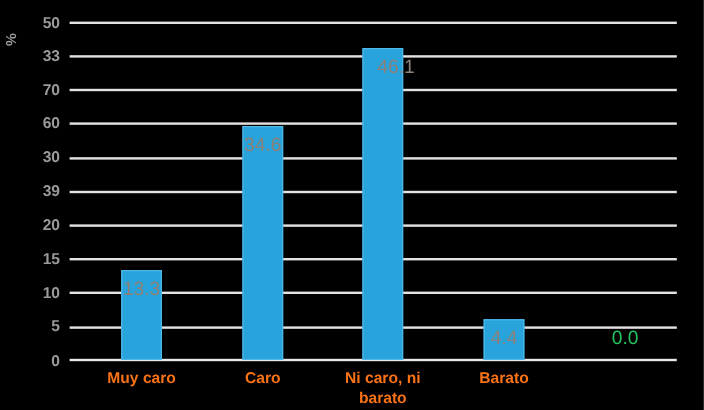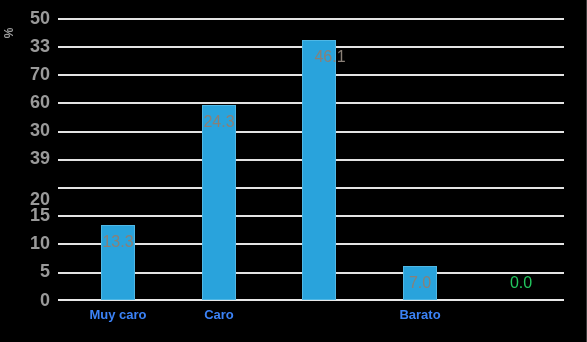--- a/index.html
+++ b/index.html
@@ -54,21 +54,21 @@
     height: 2px;
   }
 
   
   .ytick {
     position: absolute;
     right: 0;
     width: 40px;
     text-align: right;
     color: #9a9a9a;
-    font-size: 18px;
+    font-size: 13px;
     font-weight: bold;
     line-height: 13px;
   }
   #y-ticks {
     position: absolute;
     left: 0px;
     top: 0px;
     width: 50px;
     height: 342px;
   }
@@ -100,42 +100,42 @@
     position: absolute;
     left: 58px;
     top: 306px;
     width: 506px;
     height: 36px;
   }
   .xlabel {
     position: absolute;
     top: 0;
     text-align: center;
-    color: #3b82f6;
+    color: #f97316;
     font-size: 13px;
     font-weight: bold;
     line-height: 17px;
     white-space: pre-line;
   }
 </style>
 </head>
 <body>
 
 <div id="chart-root">
 
   <div id="y-axis-title">%</div>
 
   <div id="y-ticks">
     <div class="ytick" style="top:12px">50</div>
     <div class="ytick" style="top:40px">33</div>
     <div class="ytick" style="top:68px">70</div>
     <div class="ytick" style="top:96px">60</div>
     <div class="ytick" style="top:124px">30</div>
     <div class="ytick" style="top:152px">39</div>
-    <div class="ytick" style="top:193px">20</div>
+    <div class="ytick" style="top:181px">20</div>
     <div class="ytick" style="top:209px">15</div>
     <div class="ytick" style="top:237px">10</div>
     <div class="ytick" style="top:265px">5</div>
     <div class="ytick" style="top:294px">0</div>
   </div>
 
   <div id="plot-area">
     <div class="gridline" style="top:0px"></div>
     <div class="gridline" style="top:28px"></div>
     <div class="gridline" style="top:56px"></div>
@@ -148,25 +148,27 @@
     <div class="gridline" style="top:254px"></div>
     <div class="gridline baseline" style="top:281px"></div>
 
     <div class="bar" style="left:43px;  width:34px; height:75px;"></div>
     <div class="bar" style="left:144px; width:34px; height:195px;"></div>
     <div class="bar" style="left:244px; width:34px; height:260px;"></div>
     <div class="bar" style="left:345px; width:34px; height:34px;"></div>
     <div class="bar" style="left:446px; width:34px; height:0px; border:none;"></div>
 
     <div class="data-label" style="left:43px;  width:34px; top:216px;">13.3</div>
-    <div class="data-label" style="left:144px; width:34px; top:96px;">24.3</div>
+    <div class="data-label" style="left:144px; width:34px; top:96px;">34.6</div>
     <div class="data-label" style="left:244px; width:34px; top:31px;margin-left:11px;">46.1</div>
-    <div class="data-label" style="left:345px; width:34px; top:257px;">7.0</div>
+    <div class="data-label" style="left:345px; width:34px; top:257px;">4.4</div>
     <div class="data-label zero" style="left:446px; width:34px; top:257px;">0.0</div>
   </div>
 
   <div id="x-labels">
     <div class="xlabel" style="left:10px;  width:100px;">Muy caro</div>
     <div class="xlabel" style="left:111px; width:100px;">Caro</div>
+    <div class="xlabel" style="left:211px; width:100px;">Ni caro, ni
+barato</div>
     <div class="xlabel" style="left:312px; width:100px;">Barato</div>
   </div>
 
 </div>
 
 </body></html>

